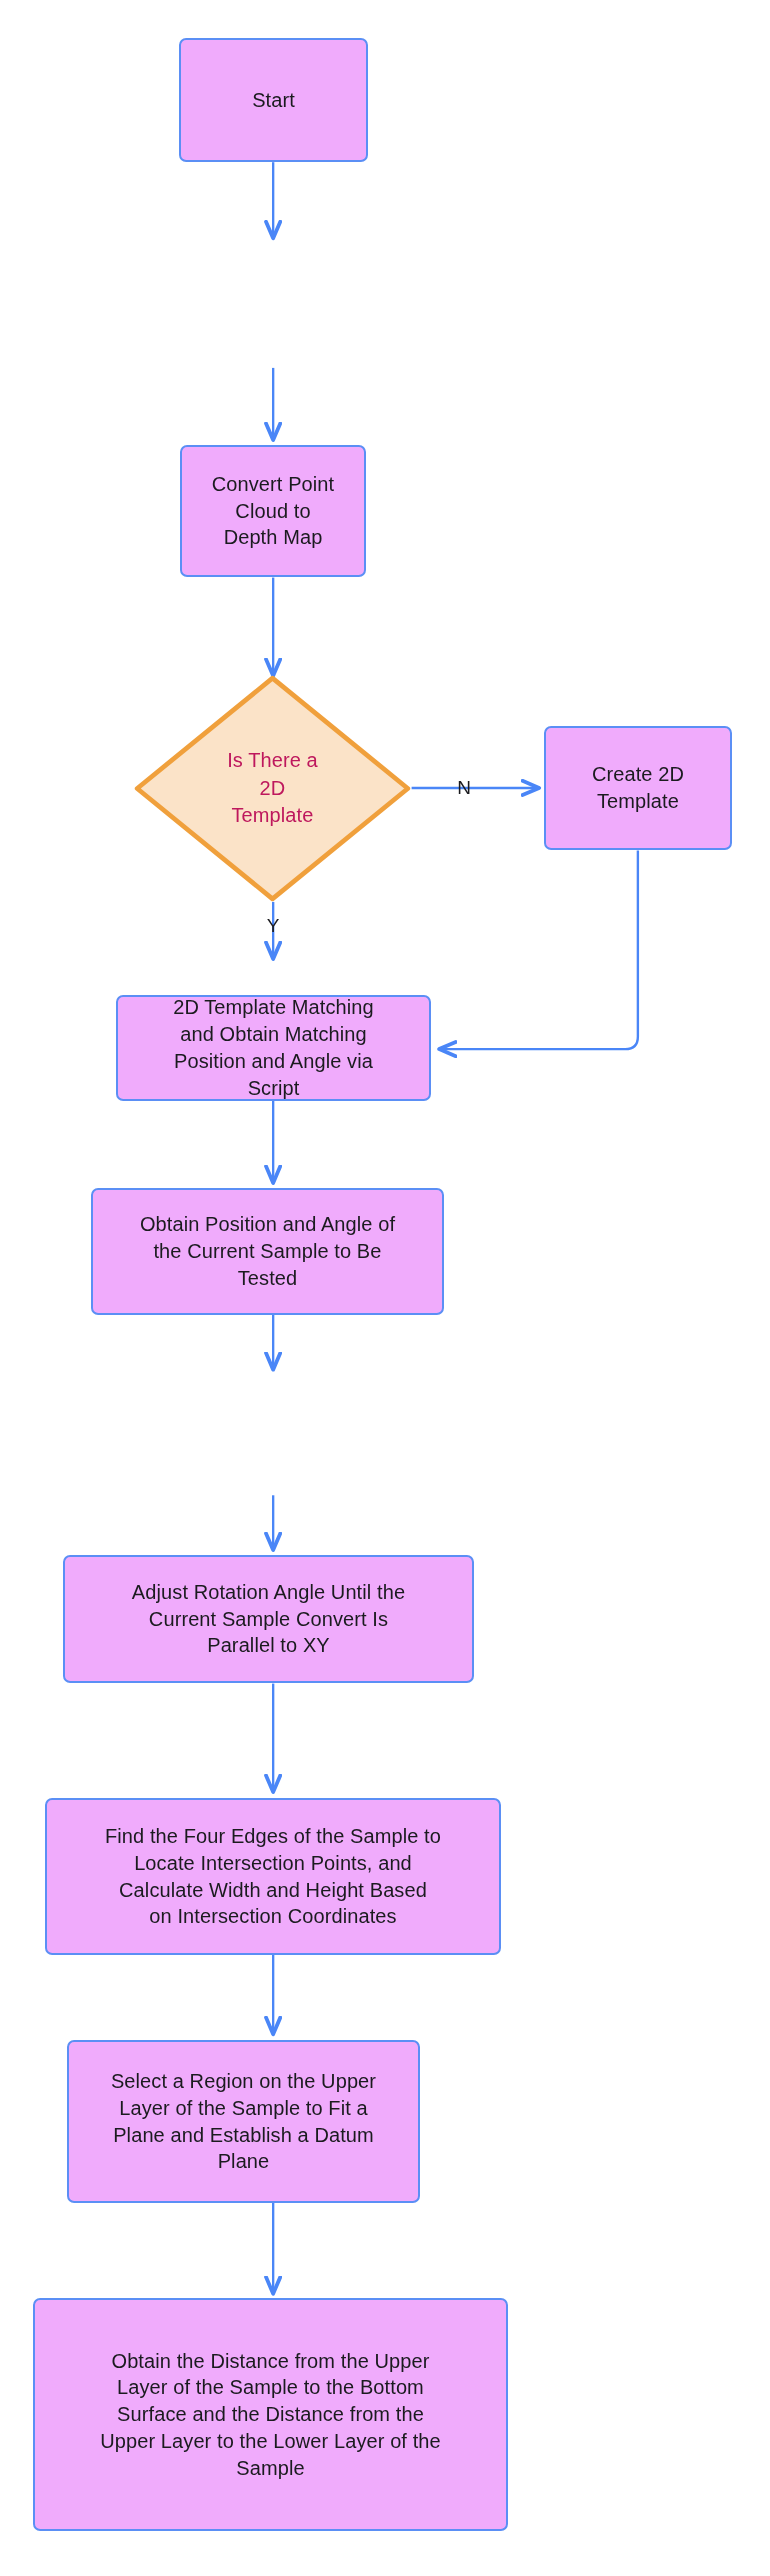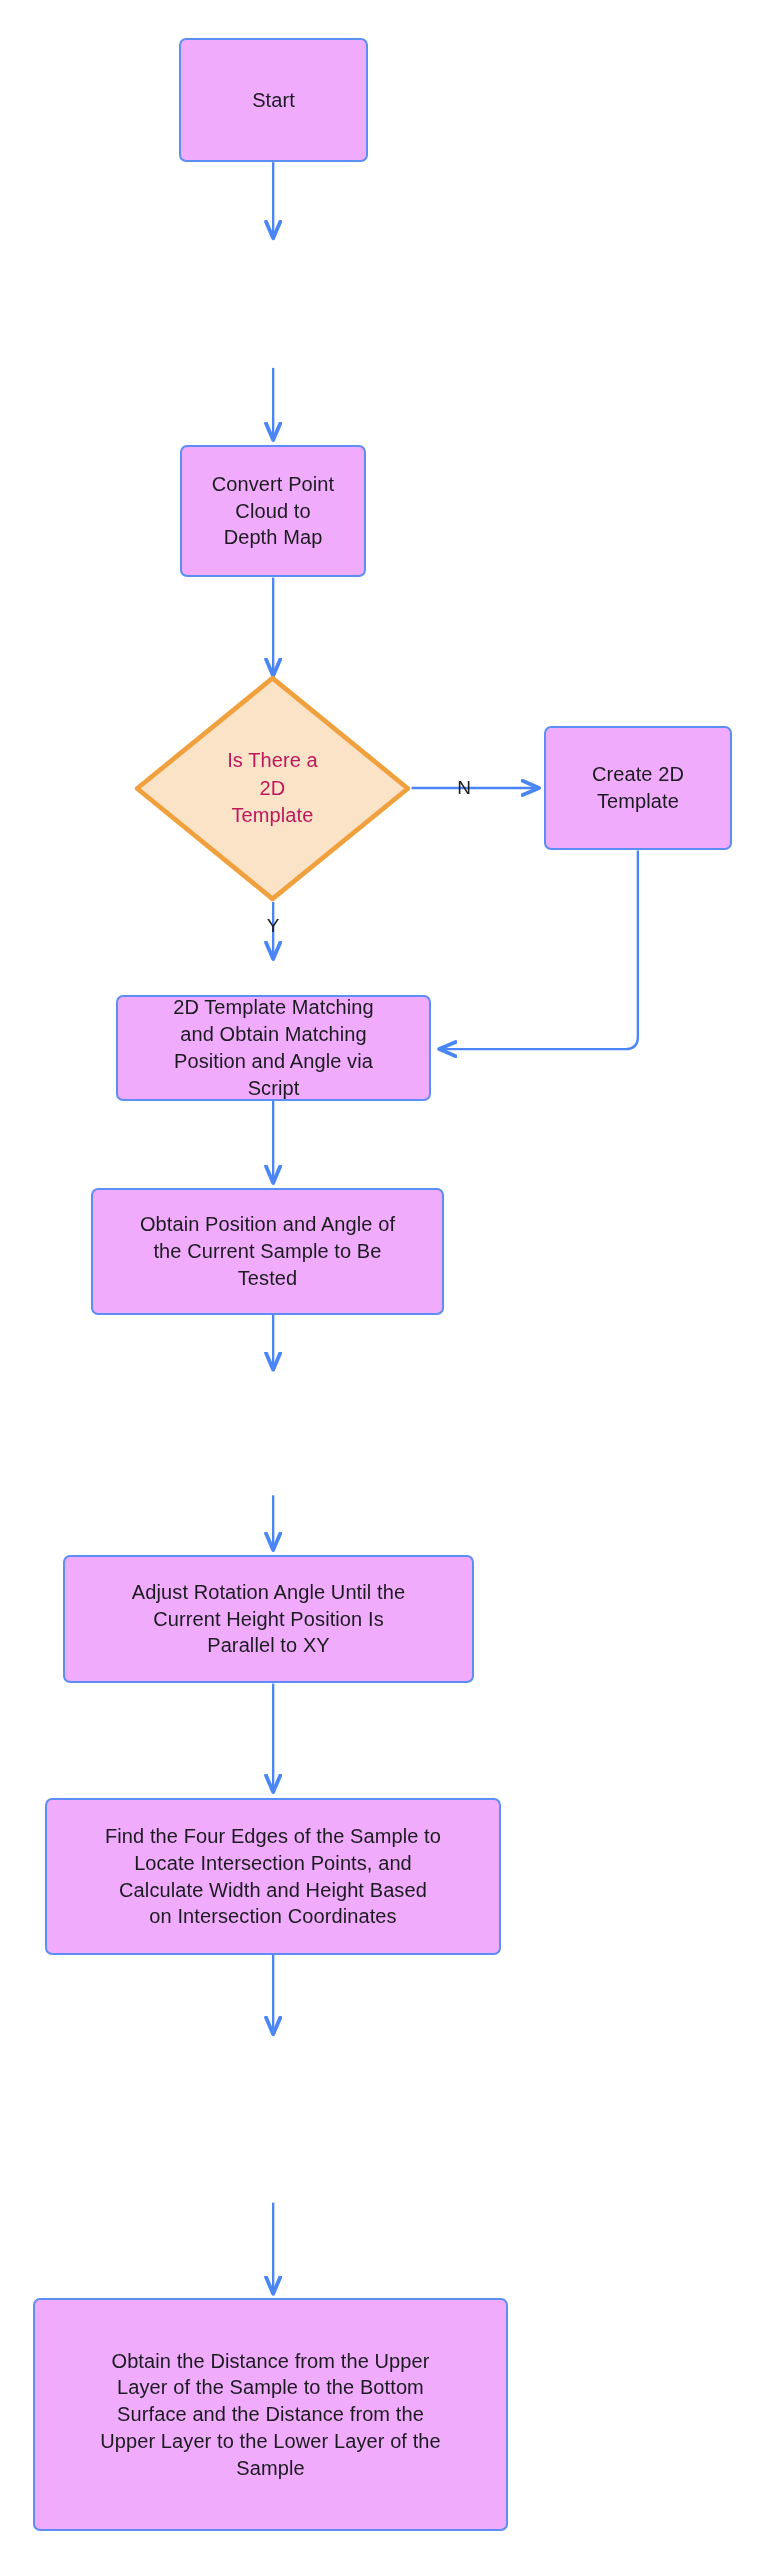--- a/index.html
+++ b/index.html
@@ -162,31 +162,37 @@
 
   <div class="node" style="left:91px; top:1188px; width:353px; height:127px;">
     <span class="node-label">Obtain Position and Angle of
 the Current Sample to Be
 Tested</span>
   </div>
 
 
   <div class="node" style="left:63px; top:1555px; width:411px; height:128px;">
     <span class="node-label">Adjust Rotation Angle Until the
-Current Height Position Is
+Current Sample Convert Is
 Parallel to XY</span>
   </div>
 
   <div class="node" style="left:45px; top:1798px; width:456px; height:157px;">
     <span class="node-label">Find the Four Edges of the Sample to
 Locate Intersection Points, and
 Calculate Width and Height Based
 on Intersection Coordinates</span>
   </div>
 
+  <div class="node" style="left:67px; top:2040px; width:353px; height:163px;">
+    <span class="node-label">Select a Region on the Upper
+Layer of the Sample to Fit a
+Plane and Establish a Datum
+Plane</span>
+  </div>
 
   <div class="node" style="left:33px; top:2298px; width:475px; height:233px;">
     <span class="node-label">Obtain the Distance from the Upper
 Layer of the Sample to the Bottom
 Surface and the Distance from the
 Upper Layer to the Lower Layer of the
 Sample</span>
   </div>
 
 </div>

